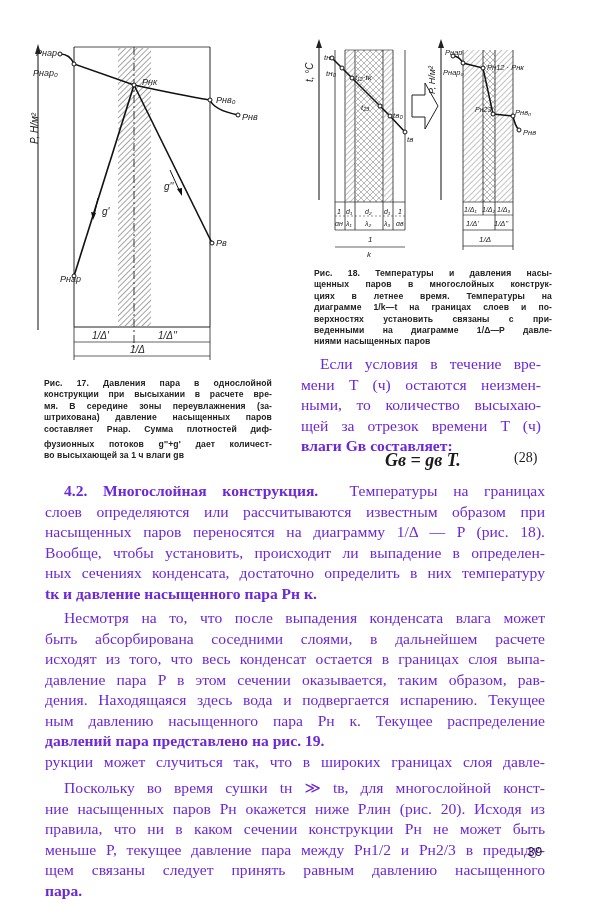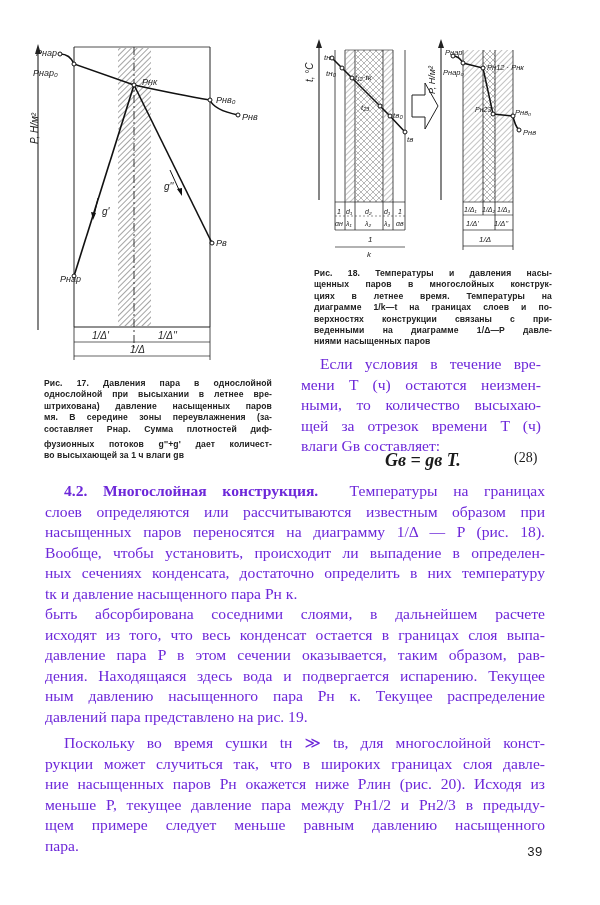--- a/index.html
+++ b/index.html
@@ -12,21 +12,21 @@
       font-family: "Liberation Sans", "DejaVu Sans", sans-serif;
       font-weight: bold; font-size: 8.6px; line-height: 11.4px;
       text-align: justify; letter-spacing: 0.1px; color: #222;
     }
     .caption .cl { display: block; text-align: justify; text-align-last: justify; }
     .caption .cl.last { text-align-last: left; }
     .body-text {
       font-size: 15.6px; line-height: 20.5px; text-align: justify; color: #6d28d9;
     }
     .line { display: block; text-align: justify; text-align-last: justify; white-space: nowrap; }
-    .line.last { text-align-last: left; }
+    .line.last { text-align-last: left; font-weight: bold; }
     .line.indent { text-indent: 19px; }
     .heading { font-weight: bold; }
     .eq-num { }
     .page-num { font-family: "Liberation Sans", sans-serif; font-size: 13px; }
     svg text { font-family: "Liberation Sans", sans-serif; font-style: italic; fill: #222; }
   </style>
 </head>
 <body>
 
 <div class="abs" style="left:30px;top:30px;width:260px;height:340px;">
@@ -83,23 +83,23 @@
     <line x1="44" y1="312" x2="180" y2="312" stroke="#222" stroke-width="0.7"></line>
     <line x1="44" y1="326" x2="180" y2="326" stroke="#222" stroke-width="0.7"></line>
     <text x="62" y="309" font-size="10">1/Δ'</text>
     <text x="128" y="309" font-size="10">1/Δ''</text>
     <text x="100" y="323" font-size="10">1/Δ</text>
   </svg>
 </div>
 
 <div class="abs caption" style="left:44px;top:378px;width:228px;">
   <span class="cl">Рис. 17. Давления пара в однослойной</span>
-  <span class="cl">однослойной при высыхании в летнее вре-</span>
+  <span class="cl">конструкции при высыхании в расчете вре-</span>
+  <span class="cl">мя. В середине зоны переувлажнения (за-</span>
   <span class="cl">штрихована) давление насыщенных паров</span>
-  <span class="cl">мя. В середине зоны переувлажнения (за-</span>
   <span class="cl">составляет Pнар. Сумма плотностей диф-</span>
   <span class="cl" style="margin-top:4px">фузионных потоков g''+g' дает количест-</span>
   <span class="cl last">во высыхающей за 1 ч влаги gв</span>
 </div>
 
 <div class="abs" style="left:295px;top:30px;width:290px;height:230px;">
   <svg width="290" height="230" viewBox="0 0 290 230">
     <defs>
       <pattern id="h18a" width="4" height="4" patternUnits="userSpaceOnUse" patternTransform="rotate(45)">
         <line x1="0" y1="0" x2="0" y2="4" stroke="#888" stroke-width="1"></line>
@@ -188,21 +188,21 @@
     <text x="199" y="196" font-size="7.5">1/Δ''</text>
     <text x="184" y="212" font-size="8">1/Δ</text>
   </svg>
 </div>
 
 <div class="abs caption" style="left:302px;top:268px;width:238px;margin-left:12px;">
   <span class="cl">Рис. 18. Температуры и давления насы-</span>
   <span class="cl">щенных паров в многослойных конструк-</span>
   <span class="cl">циях в летнее время. Температуры на</span>
   <span class="cl">диаграмме 1/k—t на границах слоев и по-</span>
-  <span class="cl">верхностях конструкции связаны с при-</span>
+  <span class="cl">верхностях установить связаны с при-</span>
   <span class="cl">веденными на диаграмме 1/Δ—P давле-</span>
   <span class="cl last">ниями насыщенных паров</span>
 </div>
 
 <div class="abs body-text" style="left:301px;top:354px;width:240px;">
   <span class="line indent">Если условия в течение вре-</span>
   <span class="line">мени T (ч) остаются неизмен-</span>
   <span class="line">ными, то количество высыхаю-</span>
   <span class="line">щей за отрезок времени T (ч)</span>
   <span class="line last">влаги Gв составляет:</span>
@@ -214,28 +214,30 @@
 <div class="abs eq-num" style="left:514px;top:450px;font-size:14px;">(28)</div>
 
 <div class="abs body-text" style="left:45px;top:481px;width:500px;">
   <span class="line indent"><span class="heading">4.2. Многослойная конструкция.</span>&nbsp; <span>Температуры на границах</span></span>
   <span class="line">слоев определяются или рассчитываются известным образом при</span>
   <span class="line">насыщенных паров переносятся на диаграмму 1/Δ — P (рис. 18).</span>
   <span class="line">Вообще, чтобы установить, происходит ли выпадение в определен-</span>
   <span class="line">ных сечениях конденсата, достаточно определить в них температуру</span>
   <span class="line last">tк и давление насыщенного пара Pн к.</span>
 
+  <span class="line indent" style="margin-top:4px">Несмотря на то, что после выпадения конденсата влага может</span>
   <span class="line">быть абсорбирована соседними слоями, в дальнейшем расчете</span>
   <span class="line">исходят из того, что весь конденсат остается в границах слоя выпа-</span>
   <span class="line">давление пара P в этом сечении оказывается, таким образом, рав-</span>
   <span class="line">дения. Находящаяся здесь вода и подвергается испарению. Текущее</span>
   <span class="line">ным давлению насыщенного пара Pн к. Текущее распределение</span>
   <span class="line last">давлений пара представлено на рис. 19.</span>
 
+  <span class="line">рукции может случиться так, что в широких границах слоя давле-</span>
   <span class="line indent" style="margin-top:6px">Поскольку во время сушки tн ≫ tв, для многослойной конст-</span>
-  <span class="line">рукции может случиться так, что в широких границах слоя давле-</span>
   <span class="line">ние насыщенных паров Pн окажется ниже Pлин (рис. 20). Исходя из</span>
+  <span class="line">правила, что ни в каком сечении конструкции Pн не может быть</span>
   <span class="line">меньше P, текущее давление пара между Pн1/2 и Pн2/3 в предыду-</span>
-  <span class="line">щем примере следует меньше равным давлению насыщенного</span>
+  <span class="line">щем связаны следует принять равным давлению насыщенного</span>
   <span class="line last">пара.</span>
 </div>
 
 <div class="abs page-num" style="left:527px;top:845px;font-family:Liberation Mono, monospace;">39</div>
 
 </body></html>

